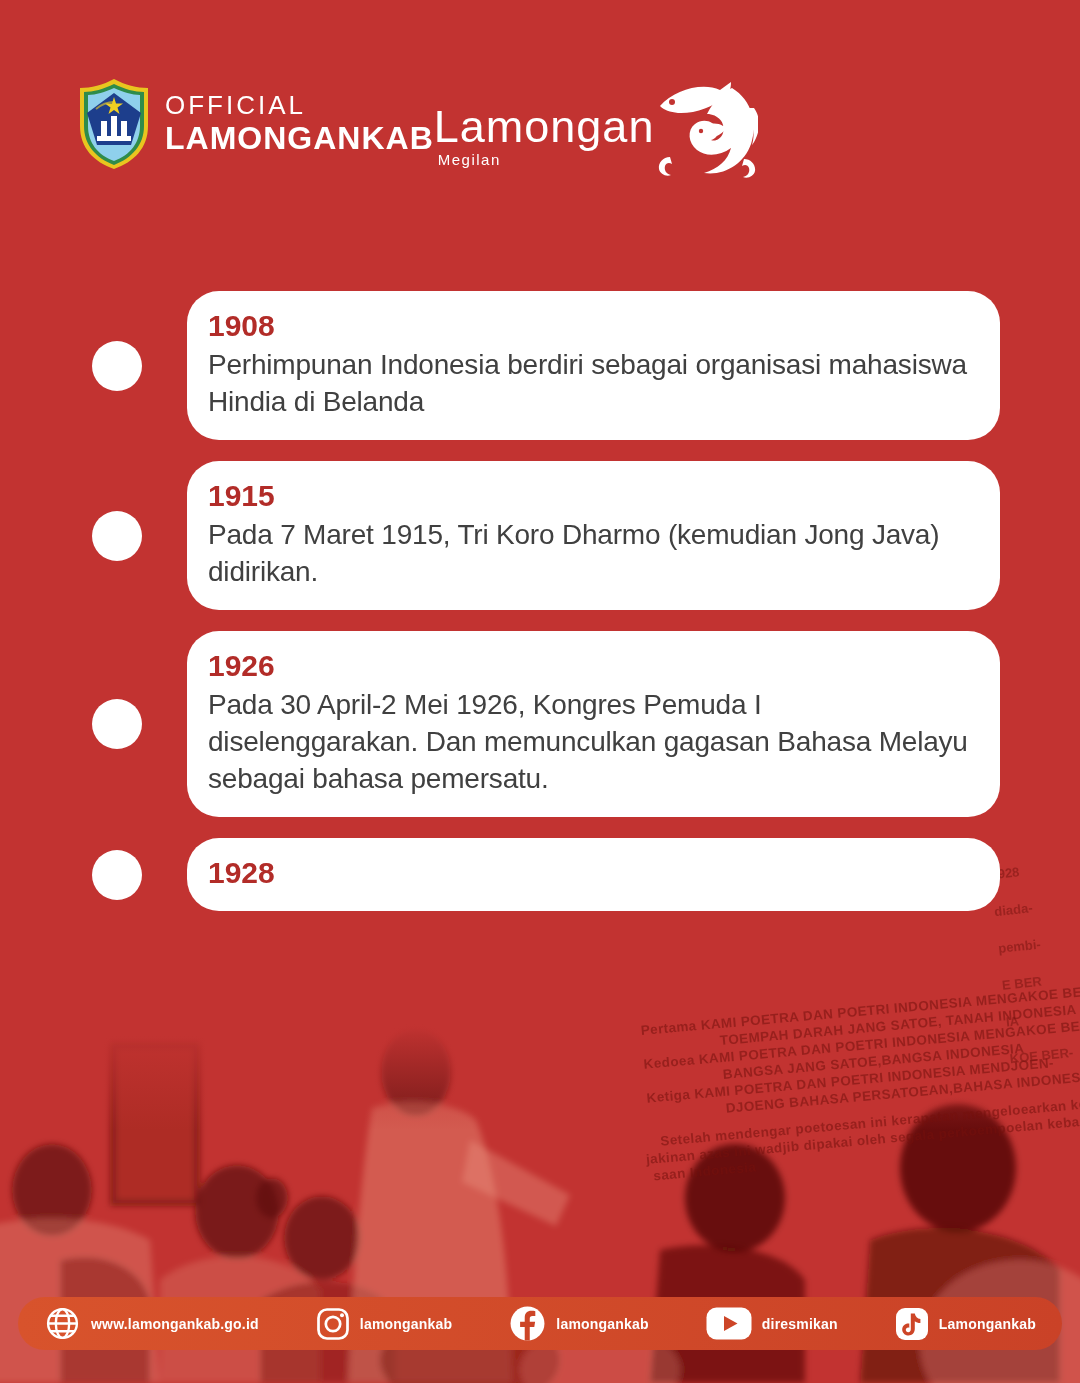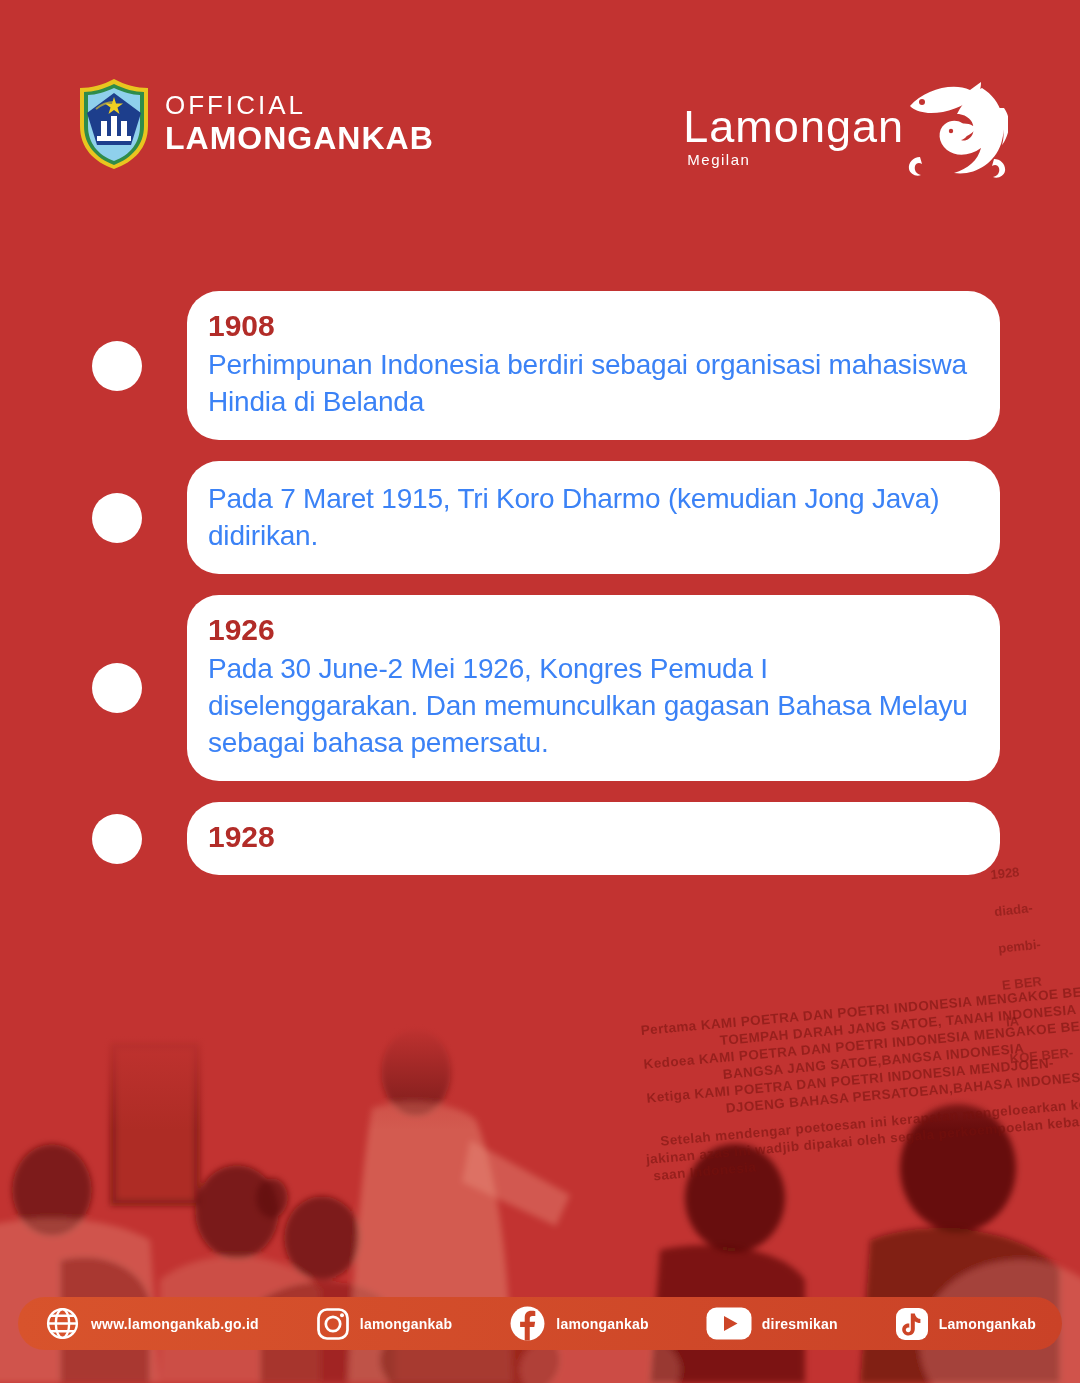--- a/index.html
+++ b/index.html
@@ -26,39 +26,39 @@
   .bg-doc .dl:nth-child(8){margin-left:-6px;}
   .bg-doc .dl:nth-child(9){margin-left:0px;}
   .bg-frags{
     position:absolute;right:6px;top:852px;width:74px;text-align:left;
     color:rgba(116,17,13,.5);font-size:13px;font-weight:bold;
     transform:rotate(-6deg);line-height:37px;
   }
   .bg-frags .fr{display:block;}
   
   .header{position:absolute;left:78px;right:72px;top:78px;display:flex;
-    justify-content:space-between;align-items:flex-start;}
+    align-items:flex-start;}
   .brand-left{display:flex;align-items:flex-start;gap:15px;}
   .brand-left .seal{flex:0 0 auto;}
   .brand-left .txt{margin-top:12px;color:#fff;}
   .official{font-size:26px;letter-spacing:3px;font-weight:400;line-height:30px;}
   .account{font-size:32px;font-weight:bold;letter-spacing:1px;line-height:36px;}
   .brand-right{display:flex;align-items:center;margin-top:2px;}
   .wordmark{color:#fff;text-align:left;margin-top:14px;}
   .brand-title{font-size:45px;font-weight:500;letter-spacing:1px;line-height:44px;}
   .brand-subtitle{font-size:15px;font-weight:500;letter-spacing:1.5px;margin:2px 0 0 4px;}
   
   .timeline{position:absolute;left:0;top:291px;width:1080px;}
   .t-row{display:flex;align-items:center;margin-bottom:21px;}
   .t-dot{flex:0 0 auto;width:50px;height:50px;border-radius:50%;
     background:#fff;margin-left:92px;margin-right:45px;}
   .t-card{flex:1 1 auto;margin-right:80px;background:#fff;border-radius:32px;
     padding:17px 24px 20px 21px;}
   .t-year{font-size:30px;font-weight:bold;color:#b22c28;line-height:36px;}
-  .t-text{margin:2px 0 0 0;font-size:28px;color:#3b82f6;line-height:37px;letter-spacing:-.2px;}
+  .t-text{margin:2px 0 0 0;font-size:28px;color:#404040;line-height:37px;letter-spacing:-.2px;}
   
   .social-bar{
     position:absolute;left:18px;right:18px;bottom:33px;height:53px;border-radius:27px;
     background:linear-gradient(90deg,#d8532c,#ca4227);
     display:flex;align-items:center;justify-content:space-between;
     padding:0 26px;box-sizing:border-box;
   }
   .social-item{display:flex;align-items:center;gap:10px;cursor:pointer;}
   .social-item span{color:#fff;font-size:14px;font-weight:bold;letter-spacing:.2px;white-space:nowrap;}
   .social-item svg{display:block;}
@@ -172,29 +172,30 @@
       <div class="t-dot"></div>
       <div class="t-card">
         <div class="t-year">1908</div>
         <p class="t-text">Perhimpunan Indonesia berdiri sebagai organisasi mahasiswa Hindia di Belanda</p>
       </div>
     </div>
 
     <div class="t-row">
       <div class="t-dot"></div>
       <div class="t-card">
+        <div class="t-year">1915</div>
         <p class="t-text">Pada 7 Maret 1915, Tri Koro Dharmo (kemudian Jong Java) didirikan.</p>
       </div>
     </div>
 
     <div class="t-row">
       <div class="t-dot"></div>
       <div class="t-card">
         <div class="t-year">1926</div>
-        <p class="t-text">Pada 30 June-2 Mei 1926, Kongres Pemuda I diselenggarakan. Dan memunculkan gagasan Bahasa Melayu sebagai bahasa pemersatu.</p>
+        <p class="t-text">Pada 30 April-2 Mei 1926, Kongres Pemuda I diselenggarakan. Dan memunculkan gagasan Bahasa Melayu sebagai bahasa pemersatu.</p>
       </div>
     </div>
 
     <div class="t-row">
       <div class="t-dot"></div>
       <div class="t-card">
         <div class="t-year">1928</div>
       </div>
     </div>
 

